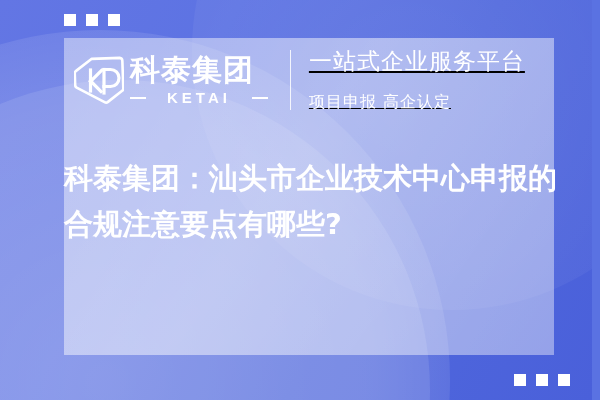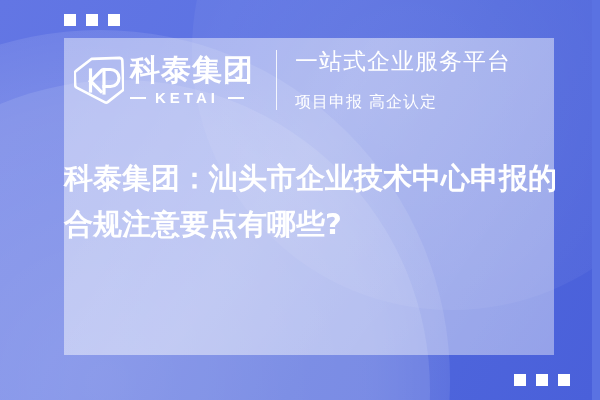--- a/index.html
+++ b/index.html
@@ -82,33 +82,33 @@
     justify-content:center;
     line-height:1;
   }
   .logo-cn {
     font-size:30px; font-weight:bold; color:#ffffff;
     letter-spacing:1px;
     font-family:"DejaVu Sans","Liberation Sans",sans-serif;
   }
   .logo-en {
     margin-top:5px;
-    display:flex; align-items:center; gap:9px;
+    display:flex; align-items:center; gap:21px;
     font-size:15px; font-weight:bold; color:#ffffff;
     letter-spacing:4px;
   }
   .logo-en .rule { display:block; width:16px; height:2px; background:#ffffff; }
   .logo-en .txt { line-height:1; }
 
   .divider {
     width:1px; height:60px;
     background:rgba(255,255,255,0.85);
     margin:0 18px 0 22px;
   }
-  .tagline-block { display:flex; flex-direction:column; justify-content:center; }
+  .tagline-block { display:flex; flex-direction:column; justify-content:center;text-decoration:underline; }
   .tagline {
     font-size:23px; color:#ffffff; line-height:1.18;
     letter-spacing:1px; white-space:nowrap;
     font-family:"DejaVu Sans","Liberation Sans",sans-serif;
   }
   .subtagline {
     margin-top:17px;
     font-size:16px; color:#ffffff; line-height:1.2;
     letter-spacing:1px; white-space:nowrap;
     font-family:"DejaVu Sans","Liberation Sans",sans-serif;

